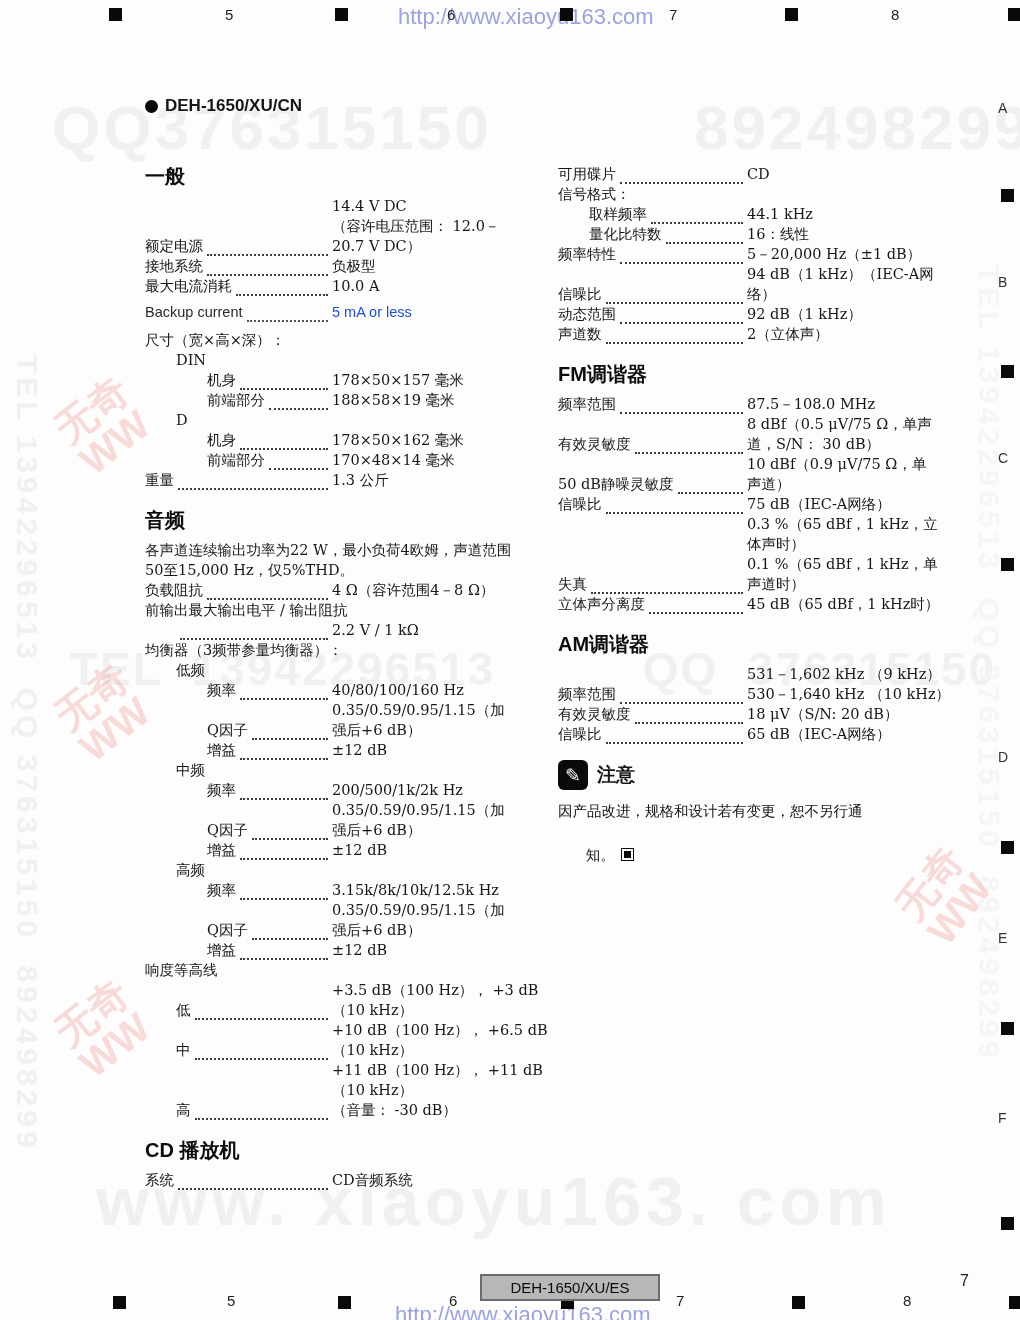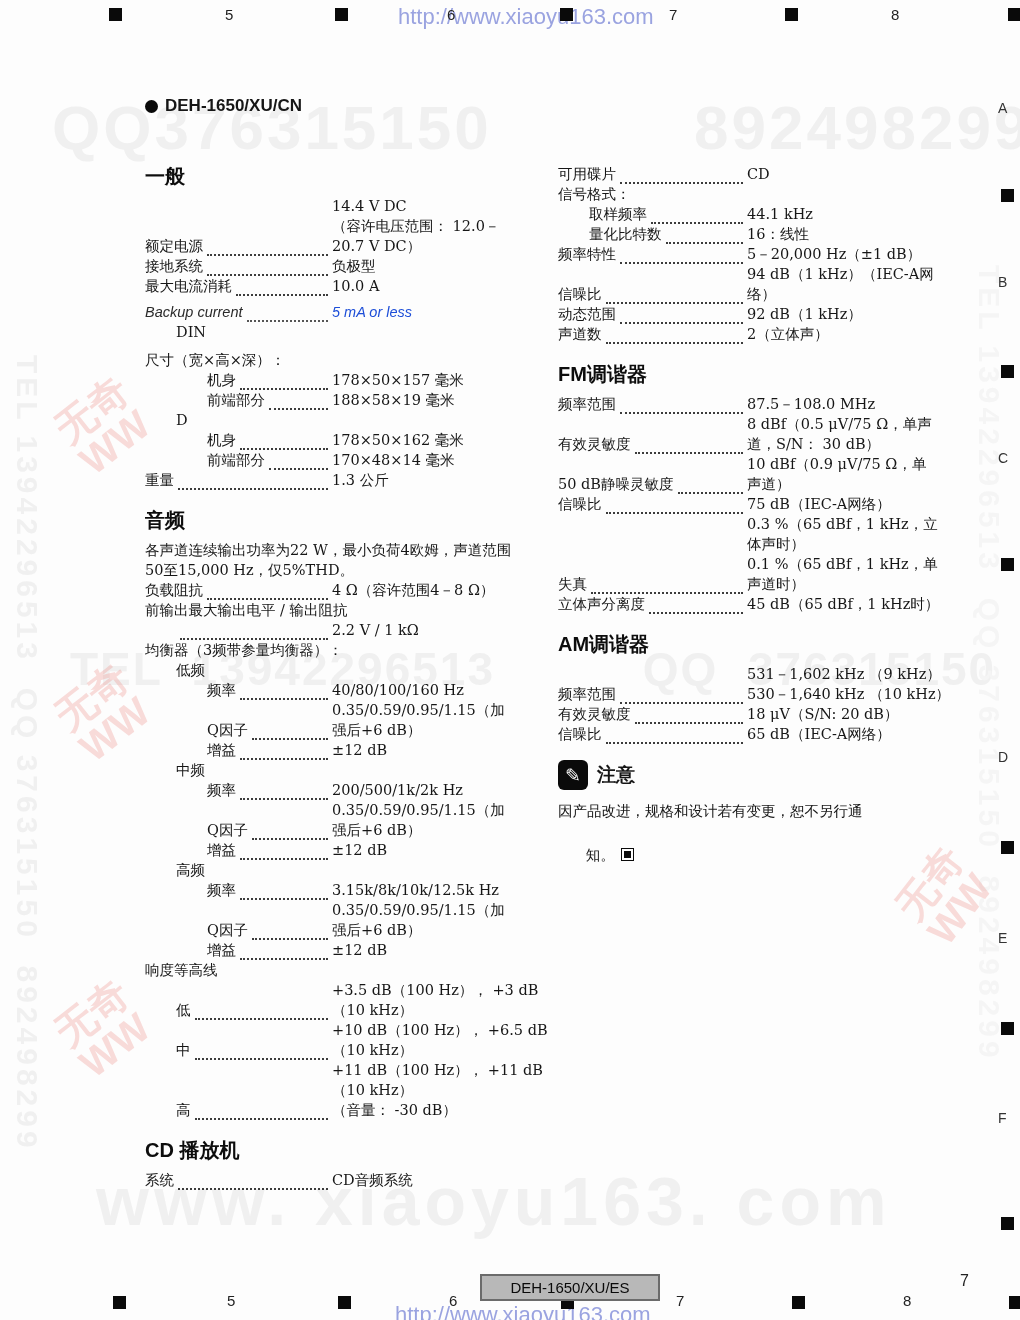--- a/index.html
+++ b/index.html
@@ -162,32 +162,32 @@
             <div class="vline">负极型</div>
           </div>
         </div>
         <div class="spec-row">
           <span class="lbl" style="padding-left: 0px;">最大电流消耗</span>
           <span class="leader"></span>
           <div class="val">
             <div class="vline">10.0 A</div>
           </div>
         </div>
-        <div class="spec-row" style="margin-top: 6px; font-style: italic;">
+        <div class="spec-row" style="margin-top: 6px;">
           <span class="lbl latin" style="padding-left: 0px;">Backup current</span>
           <span class="leader latin"></span>
           <div class="val">
             <div class="vline latin">5 mA or less</div>
           </div>
         </div>
-        <div class="spec-row">
-          <span class="lbl" style="padding-left: 31px;">DIN</span>
-        </div>
         <div class="spec-row" style="margin-top: 8px;">
           <span class="lbl" style="padding-left: 0px;">尺寸（宽×高×深）：</span>
+        </div>
+        <div class="spec-row">
+          <span class="lbl" style="padding-left: 31px;">DIN</span>
         </div>
         <div class="spec-row">
           <span class="lbl" style="padding-left: 62px;">机身</span>
           <span class="leader"></span>
           <div class="val">
             <div class="vline">178×50×157 毫米</div>
           </div>
         </div>
         <div class="spec-row">
           <span class="lbl" style="padding-left: 62px;">前端部分</span>

